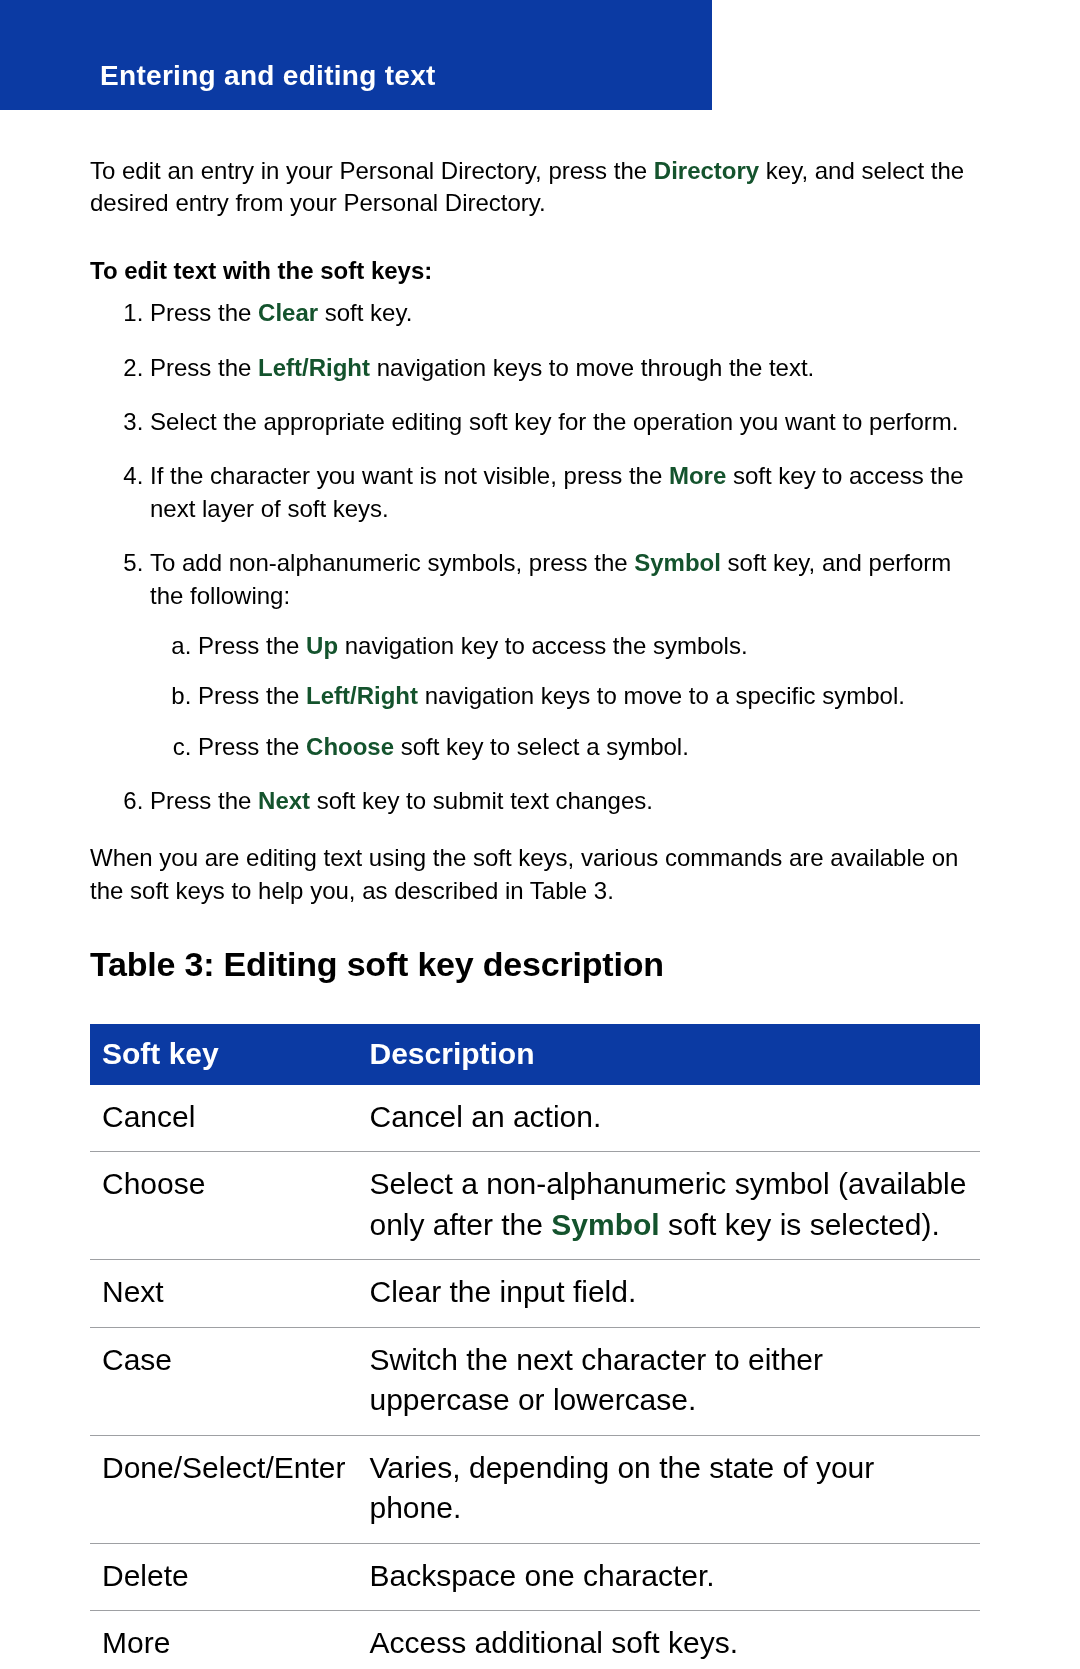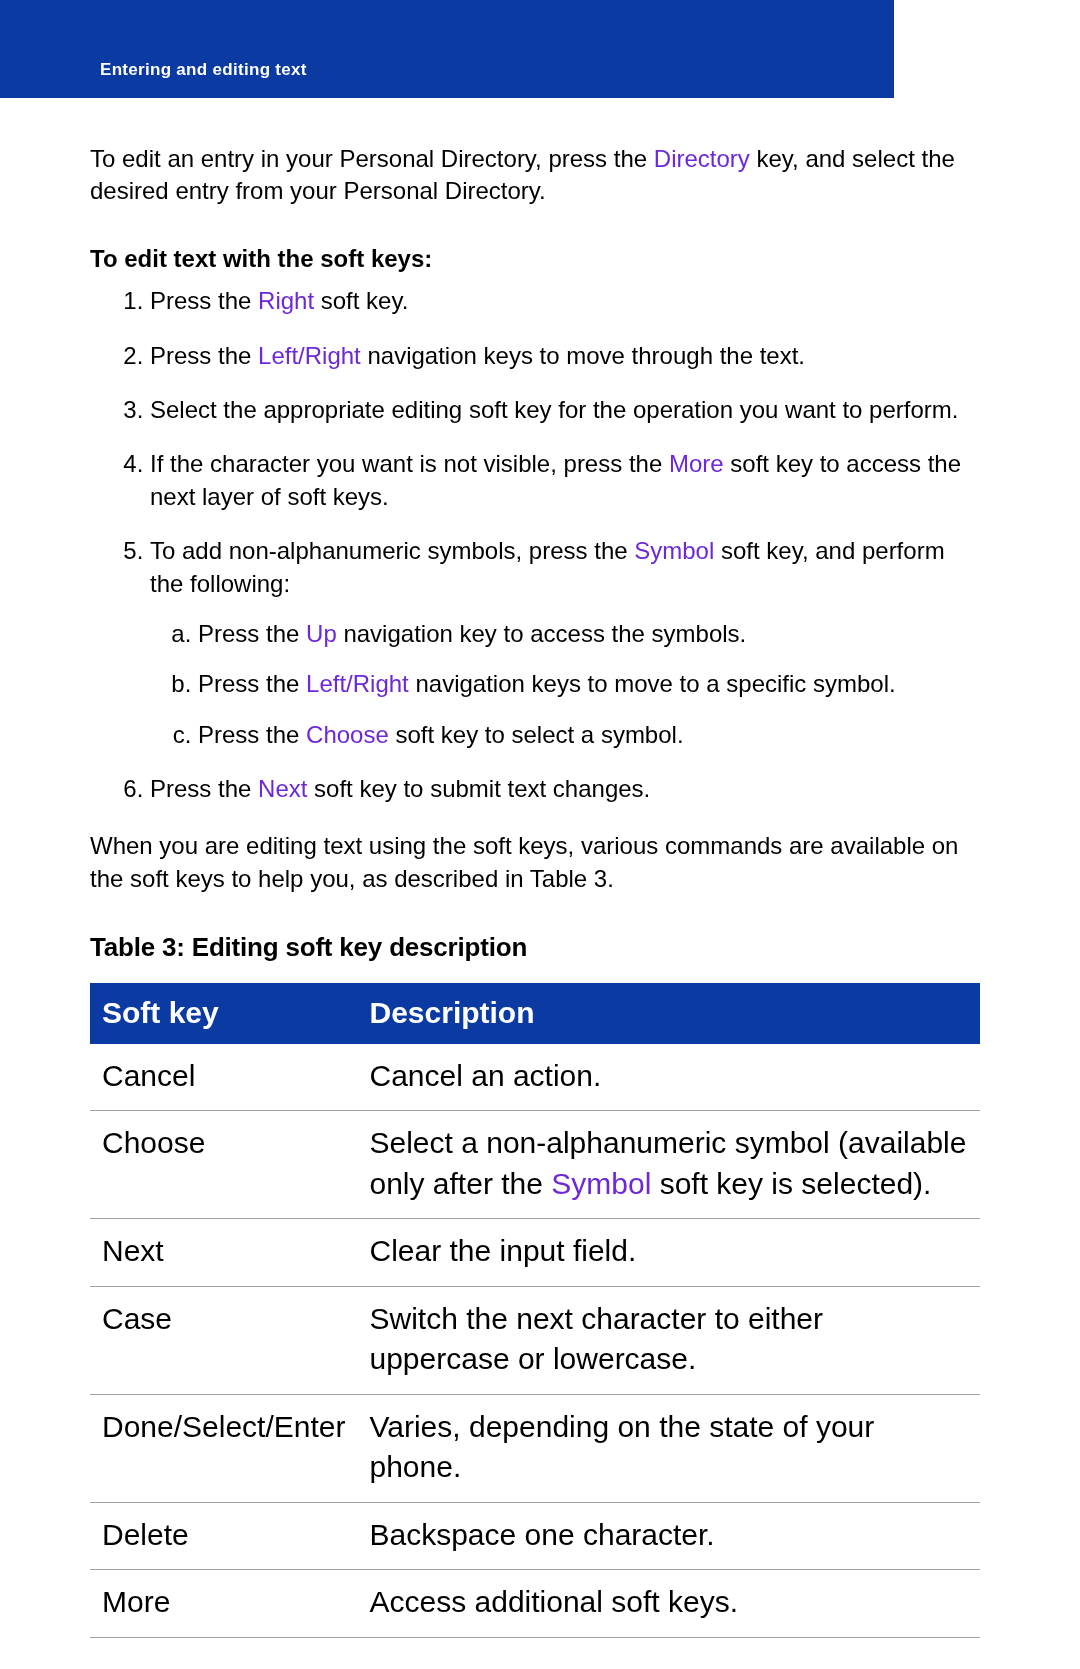--- a/index.html
+++ b/index.html
@@ -13,38 +13,38 @@
   .page {
     width: 1080px;
     box-sizing: border-box;
     padding: 0 0 80px 0;
   }
   .header-band {
     background: #0b3aa3;
     color: #fff;
     padding: 60px 0 18px 100px;
     font-weight: bold;
-    font-size: 17px;
+    font-size: 28px;
     letter-spacing: 0.3px;
-    width: 894px;
+    width: 712px;
     box-sizing: border-box;
   }
   .content {
     padding: 45px 100px 0 90px;
     font-size: 24px;
     line-height: 1.35;
   }
   .para { margin: 0 0 35px 0; }
   .subhead { font-weight: bold; margin: 0 0 10px 0; }
   ol.steps { list-style: decimal; padding-left: 60px; margin: 0 0 25px 0;}
   ol.steps > li { padding-left: 0px; margin-bottom: 22px; }
   ol.sub { list-style: lower-alpha; padding-left: 48px; margin: 18px 0 12px 0;}
   ol.sub > li { margin-bottom: 18px; }
-  .kw { color: #6d28d9; font-weight: normal; }
-  .table-title { font-weight: bold; font-size: 26px; margin: 0 0 18px 0; letter-spacing: -0.2px;}
+  .kw { color: #14532d; font-weight: bold; }
+  .table-title { font-weight: bold; font-size: 34px; margin: 0 0 36px 0; letter-spacing: -0.2px;}
   table.softkeys {
     width: 100%;
     border-collapse: collapse;
     font-size: 30px;
   }
   table.softkeys th {
     background: #0b3aa3;
     color: #fff;
     text-align: left;
     font-weight: bold;
@@ -80,21 +80,21 @@
   <div class="content">
 
     <p class="para">
       <span>To edit an entry in your Personal Directory, press the </span><span class="kw">Directory</span><span> key, and select the desired entry from your Personal Directory.</span>
     </p>
 
     <p class="subhead">To edit text with the soft keys:</p>
 
     <ol class="steps">
       <li>
-        <span>Press the </span><span class="kw">Right</span><span> soft key.</span>
+        <span>Press the </span><span class="kw">Clear</span><span> soft key.</span>
       </li>
       <li>
         <span>Press the </span><span class="kw">Left/Right</span><span> navigation keys to move through the text.</span>
       </li>
       <li>
         <span>Select the appropriate editing soft key for the operation you want to perform.</span>
       </li>
       <li>
         <span>If the character you want is not visible, press the </span><span class="kw">More</span><span> soft key to access the next layer of soft keys.</span>
       </li>

